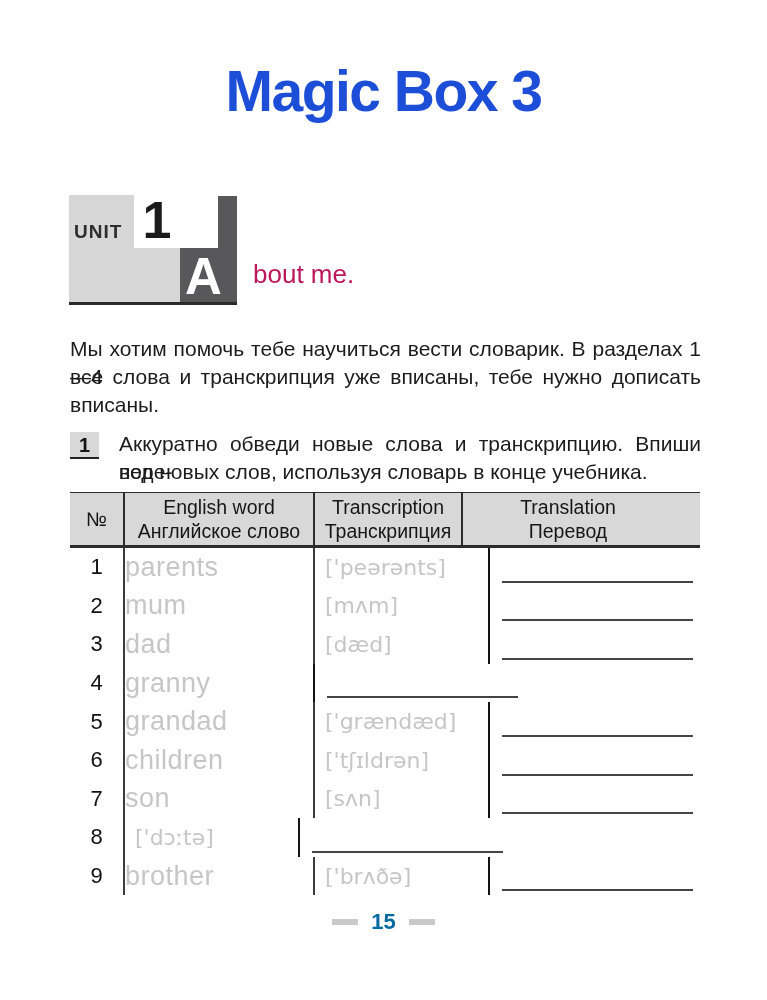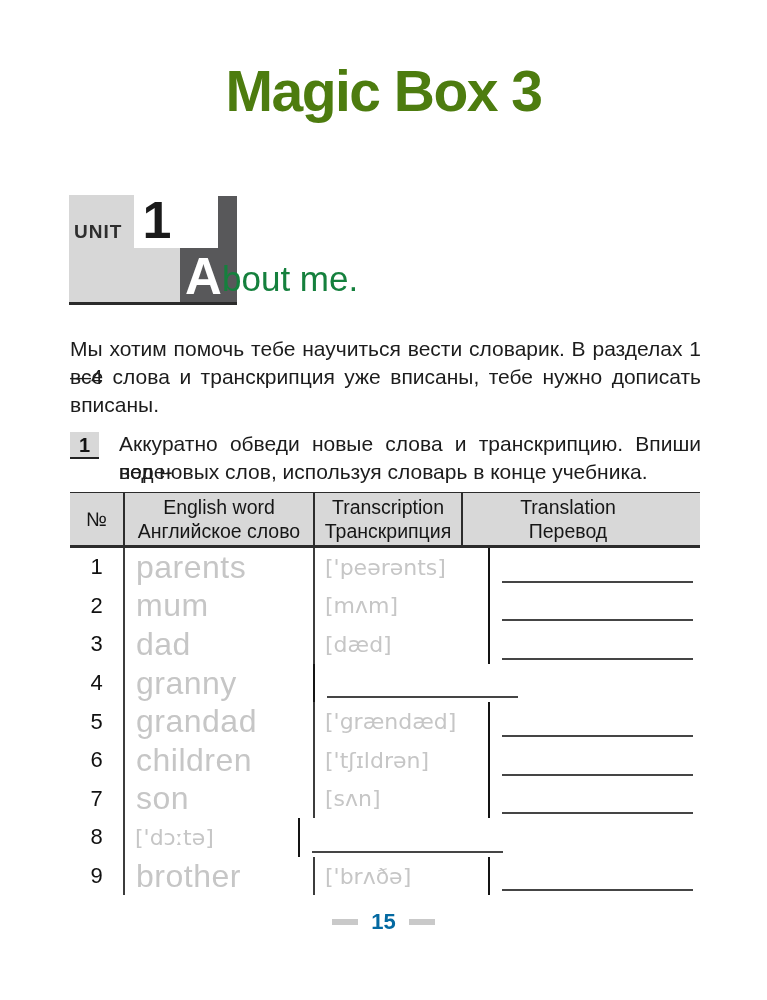--- a/index.html
+++ b/index.html
@@ -5,21 +5,21 @@
   * { margin:0; padding:0; box-sizing:border-box; }
   html,body { background:#ffffff; }
   .page {
     position:relative; width:767px; height:1000px; background:#ffffff;
     font-family:"Liberation Sans","DejaVu Sans",sans-serif; color:#1c1c1c; overflow:hidden;
   }
 
   
   .title {
     position:absolute; top:58px; left:0; right:0; text-align:center;
-    font-size:57px; font-weight:bold; letter-spacing:-1.5px; color:#4d7c0f;
+    font-size:57px; font-weight:bold; letter-spacing:-1.5px; color:#1d4ed8;
   }
 
   
   .badge { position:absolute; left:69px; top:195px; width:420px; height:112px; }
   .badge-lg { position:absolute; left:0; top:0; width:111px; height:107px; background:#d7d7d7; }
   .badge-lg2 { position:absolute; left:65px; top:53px; width:46px; height:54px; background:#d7d7d7; }
   .badge-notch {
     position:absolute; left:65px; top:0; width:46px; height:53px; background:#ffffff;
     display:flex; align-items:flex-start; justify-content:center;
   }
@@ -28,21 +28,21 @@
     position:absolute; left:5px; top:26px; font-size:19px; font-weight:bold;
     letter-spacing:1px; color:#2e2e2e;
   }
   .badge-bar { position:absolute; left:149px; top:1px; width:19px; height:106px; background:#58585a; }
   .badge-sq {
     position:absolute; left:111px; top:53px; width:57px; height:54px; background:#58585a;
     display:flex; align-items:flex-end; justify-content:flex-start; overflow:visible;
   }
   .badge-a { font-size:51px; font-weight:bold; color:#ffffff; line-height:50px; padding-left:5px; }
   .badge-line { position:absolute; left:0; top:107px; width:168px; height:3px; background:#2b2b2b; }
-  .badge-rest { position:absolute; left:153px; top:64px; font-size:35px; color:#15803d; }
+  .badge-rest { position:absolute; left:184px; top:64px; font-size:26px; color:#be185d; }
 
   
   .intro { position:absolute; left:70px; top:335px; width:631px; font-size:21px; }
   .jline { text-align:justify; text-align-last:justify; height:28px; line-height:28px; white-space:normal; }
   .lline { text-align:left; height:28px; line-height:28px; }
 
   
   .exercise { position:absolute; left:70px; top:430px; width:631px; display:flex; }
   .exnum {
     width:29px; height:27px; margin-top:2px; background:#d8d8d8;
@@ -66,21 +66,21 @@
   .th-tr   { width:148px; border-left:2px solid #2c2c2c;align-items:center; }
   .th-tl   { width:212px; border-left:2px solid #2c2c2c; }
 
   .tr { display:flex; height:38.6px; }
   .td-num {
     width:53px; display:flex; align-items:center; justify-content:center;
     font-size:22px; color:#111111;
   }
   .td-word {
     width:190px; border-left:2px solid #3c3c3c; display:flex; align-items:center;
-    padding-left:11px; font-size:32px; letter-spacing:0.5px; color:#c6c6c6;
+    font-size:27px; letter-spacing:0.5px; color:#c6c6c6;
   }
   .td-tr {
     width:175px; border-left:2px solid #3c3c3c; display:flex; align-items:center;
     padding-left:10px; font-size:22px; color:#c6c6c6;
     font-family:"DejaVu Sans","Liberation Sans",sans-serif;
   }
   .td-tl { width:212px; border-left:2.5px solid #141414; position:relative; }
   .wline { position:absolute; left:12px; right:7px; bottom:4px; border-bottom:2px solid #454545; }
 
   

